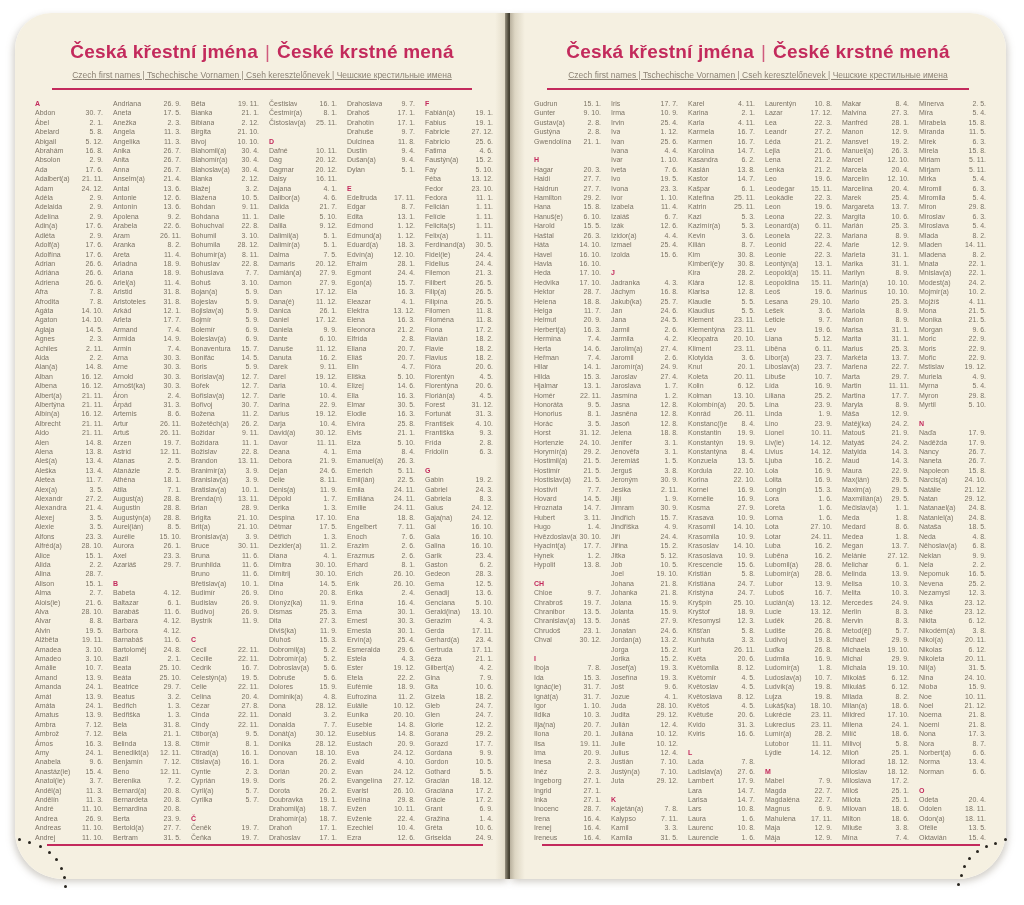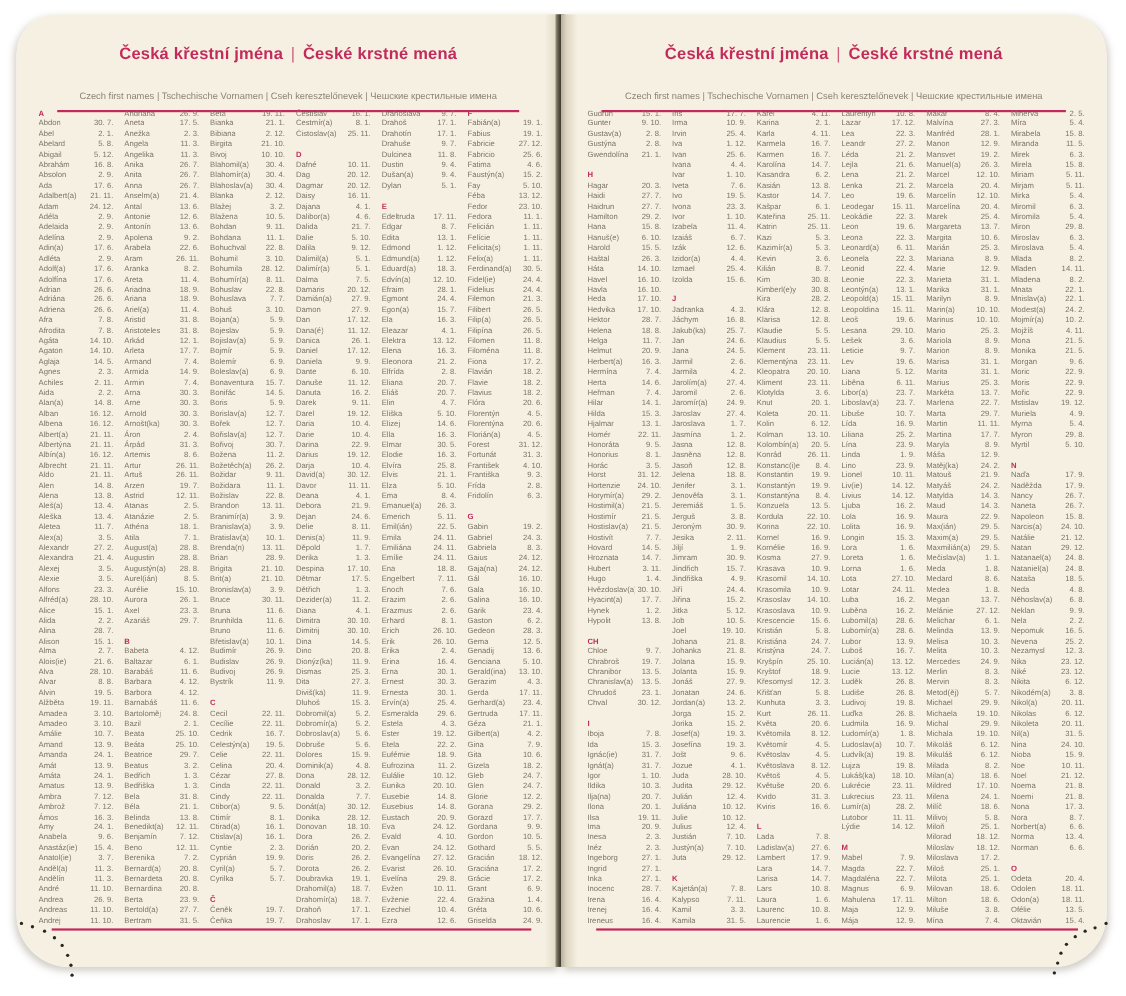--- a/index.html
+++ b/index.html
@@ -20,24 +20,24 @@
     left:510px;width:496px;border-radius:0 36px 48px 0;
     background:linear-gradient(to right,#b9b19e 0%,#ddd6c3 1%,#f5f0e1 3%,#f5f0e1 100%);
     box-shadow:2px 3px 7px rgba(125,118,100,.35);
   }
   .gutter{
     position:absolute;left:505px;top:13px;width:9px;height:866px;
     background:linear-gradient(to right,#9a9381 0%,#4a4536 40%,#3c382c 55%,#776f5c 80%,#b9b19e 100%);
   }
   .page-header{position:absolute;top:28px;left:0;right:0;text-align:center;}
   .title{
-    font-size:15px;font-weight:bold;color:#c32a5c;letter-spacing:.2px;white-space:nowrap;
+    font-size:19px;font-weight:bold;color:#c32a5c;letter-spacing:.2px;white-space:nowrap;
   }
   .title .sep{font-weight:normal;padding:0 7px;opacity:.75;}
-  .subtitle{margin-top:24px;font-size:8.5px;color:#8d8375;white-space:nowrap;}
+  .subtitle{margin-top:7px;font-size:8.5px;color:#8d8375;white-space:nowrap;text-decoration:underline;}
   .rule-top{height:2px;background:#c32a5c;margin:8px auto 0;width:85%;}
   .rule-bottom{position:absolute;top:831px;left:32px;right:26px;height:2px;background:#c32a5c;}
   .cols{
     position:absolute;top:86px;left:20px;right:11px;bottom:24px;
     display:flex;gap:5px;overflow:hidden;
   }
   .page-right .cols{left:24px;right:15px;}
   .col{flex:1;min-width:0;}
   .row{
     height:9.42px;line-height:9.5px;font-size:7px;color:#7c7365;

